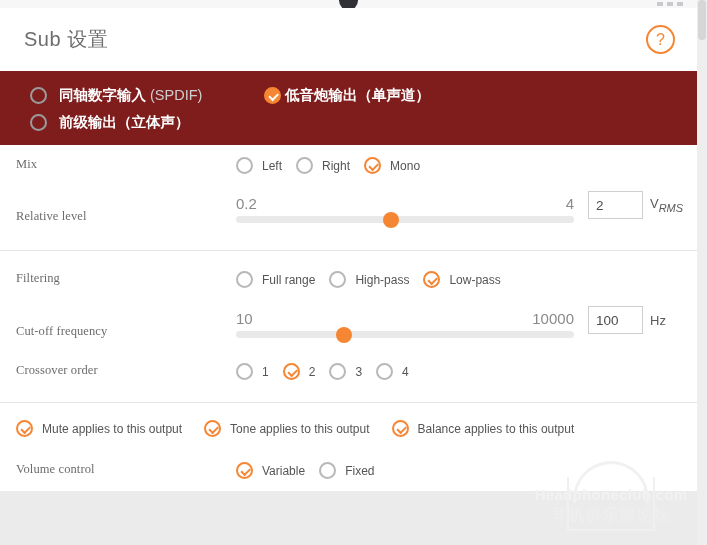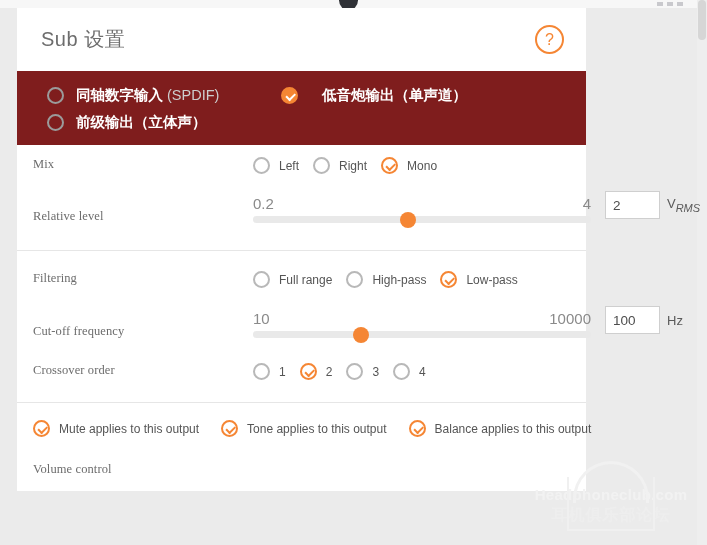--- a/index.html
+++ b/index.html
@@ -33,21 +33,21 @@
     position: absolute; top: 0; right: 0; width: 10px; height: 545px;
     background: #eeeeee;
   }
   .scrollbar-thumb {
     position: absolute; top: 0; left: 1px; width: 8px; height: 40px;
     background: #d6d6d6; border-radius: 4px;
   }
 
   
   .card {
-    position: absolute; top: 8px; left: 17px; width: 569px; height: 483px;
+    position: absolute; top: 8px; left: 0; width: 697px; height: 483px;
     background: #ffffff;
   }
 
   
   .header {
     position: relative; height: 63px;
     display: flex; align-items: center; justify-content: space-between;
     padding: 0 22px 0 24px;
   }
   .page-title {
@@ -203,21 +203,21 @@
     <div class="outputs-band">
       <div class="outputs-row" style="padding-left:30px;">
         <div class="out-opt" style="width:234px;">
           <span class="radio dark"></span>
           <span class="lbl" style="margin-left:12px;">
             <span>同轴数字输入</span><span class="sub"> (SPDIF)</span>
           </span>
         </div>
         <div class="out-opt">
           <span class="radio solid"></span>
-          <span class="lbl" style="margin-left:24px;">低音炮输出（单声道）</span>
+          <span class="lbl" style="margin-left:4px;">低音炮输出（单声道）</span>
         </div>
       </div>
       <div class="outputs-row" style="padding-left:30px;">
         <div class="out-opt">
           <span class="radio dark"></span>
           <span class="lbl" style="margin-left:12px;">前级输出（立体声）</span>
         </div>
       </div>
     </div>
 
@@ -344,20 +344,32 @@
           <span class="olbl">Tone applies to this output</span>
         </div>
         <div class="opt">
           <span class="radio checked"></span>
           <span class="olbl">Balance applies to this output</span>
         </div>
       </div>
 
       <div class="row" style="padding-top:25px;">
         <div class="row-label">Volume control</div>
+        <div class="row-control">
+          <div class="opt-group">
+            <div class="opt">
+              <span class="radio checked"></span>
+              <span class="olbl">Variable</span>
+            </div>
+            <div class="opt">
+              <span class="radio"></span>
+              <span class="olbl">Fixed</span>
+            </div>
+          </div>
+        </div>
       </div>
     </div>
 
   </div>
 
   <div class="watermark">
     <div class="wm-arc"></div>
     <div class="wm-mark"></div>
     <div class="wm-line1">Headphoneclub.com</div>
     <div class="wm-line2">耳机俱乐部论坛</div>

